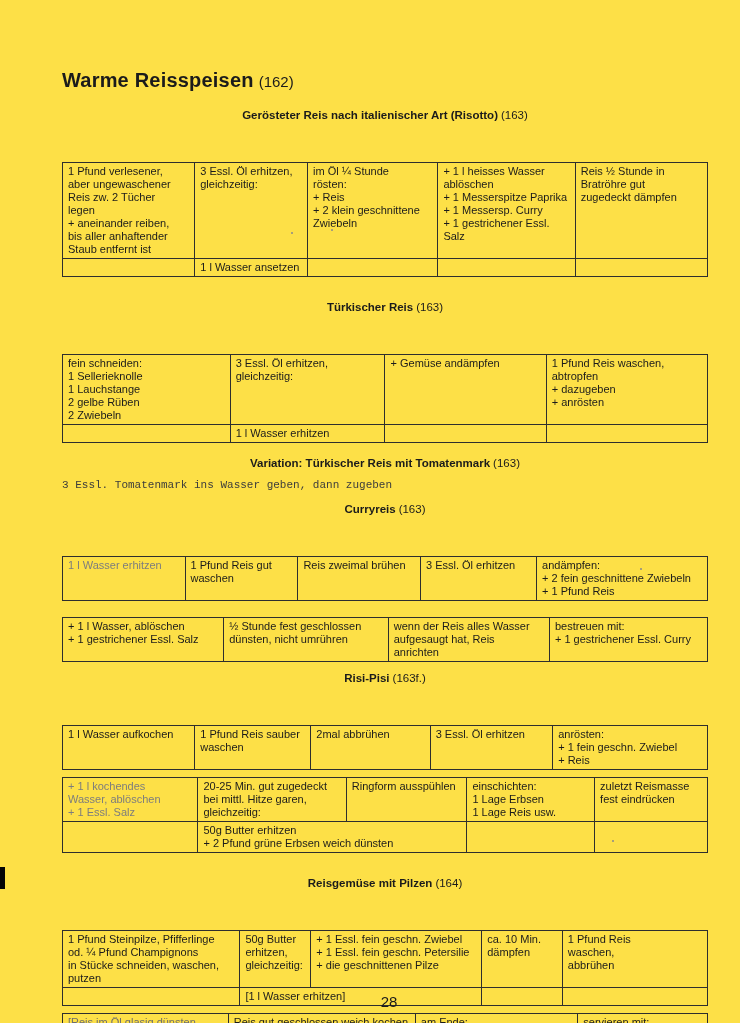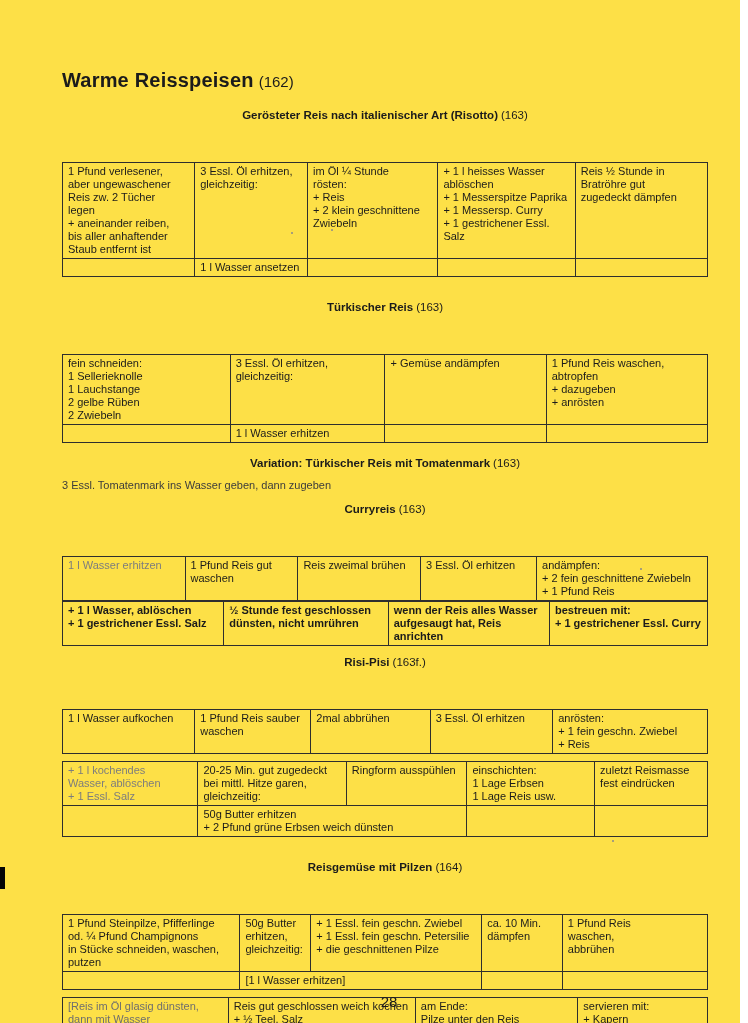--- a/index.html
+++ b/index.html
@@ -15,41 +15,41 @@
   .content { padding:68px 32px 0 62px; }
 
   .h1 { margin:0 0 15px 0; line-height:24px; }
   .h1-main { font-size:20px; font-weight:bold; letter-spacing:0.2px; }
   .h1-ref  { font-size:15px; font-weight:normal; margin-left:5px; }
 
   .h2 { font-size:11.5px; line-height:13px; margin:0 0 2px 0;text-align:center; }
   .h2-main { font-weight:bold; }
   .h2-ref  { font-weight:normal; margin-left:3px; }
 
-  .note { font-size:11px; line-height:13px; margin:9px 0 11px 0; color:#3c3c3c; }
+  .note { font-size:11px; line-height:13px; margin:9px 0 11px 0; color:#3c3c3c;font-family:Liberation Mono, monospace; }
 
   table {
     width:100%;
     border-collapse:collapse;
     table-layout:fixed;
     border:1.5px solid #1d1d1d;
     margin-top:40px;
   }
   td {
     border:1px solid #2e2e2e;
     padding:2px 5px 2px 5px;
     font-size:11px;
     line-height:13px;
     vertical-align:top;
     white-space:pre-line;
     overflow:hidden;
   }
   .mt8  { margin-top:24px; }
   .mt7  { margin-top:7px; }
-  .mt9  { margin-top:0;font-weight:bold; }
+  .mt9  { margin-top:16px; }
   .mt10 { margin-top:10px; }
   .mt14 { margin-top:14px; }
   .faded { color:#7d7d7d; }
   .faded2 { color:#6e6e6e; }
 
   .page-number {
     position:absolute; left:62px; top:993px; width:654px;
     text-align:center; font-size:15px;
   }
   .edge-mark { position:absolute; left:0; top:867px; width:5px; height:22px; background:#050505; }

